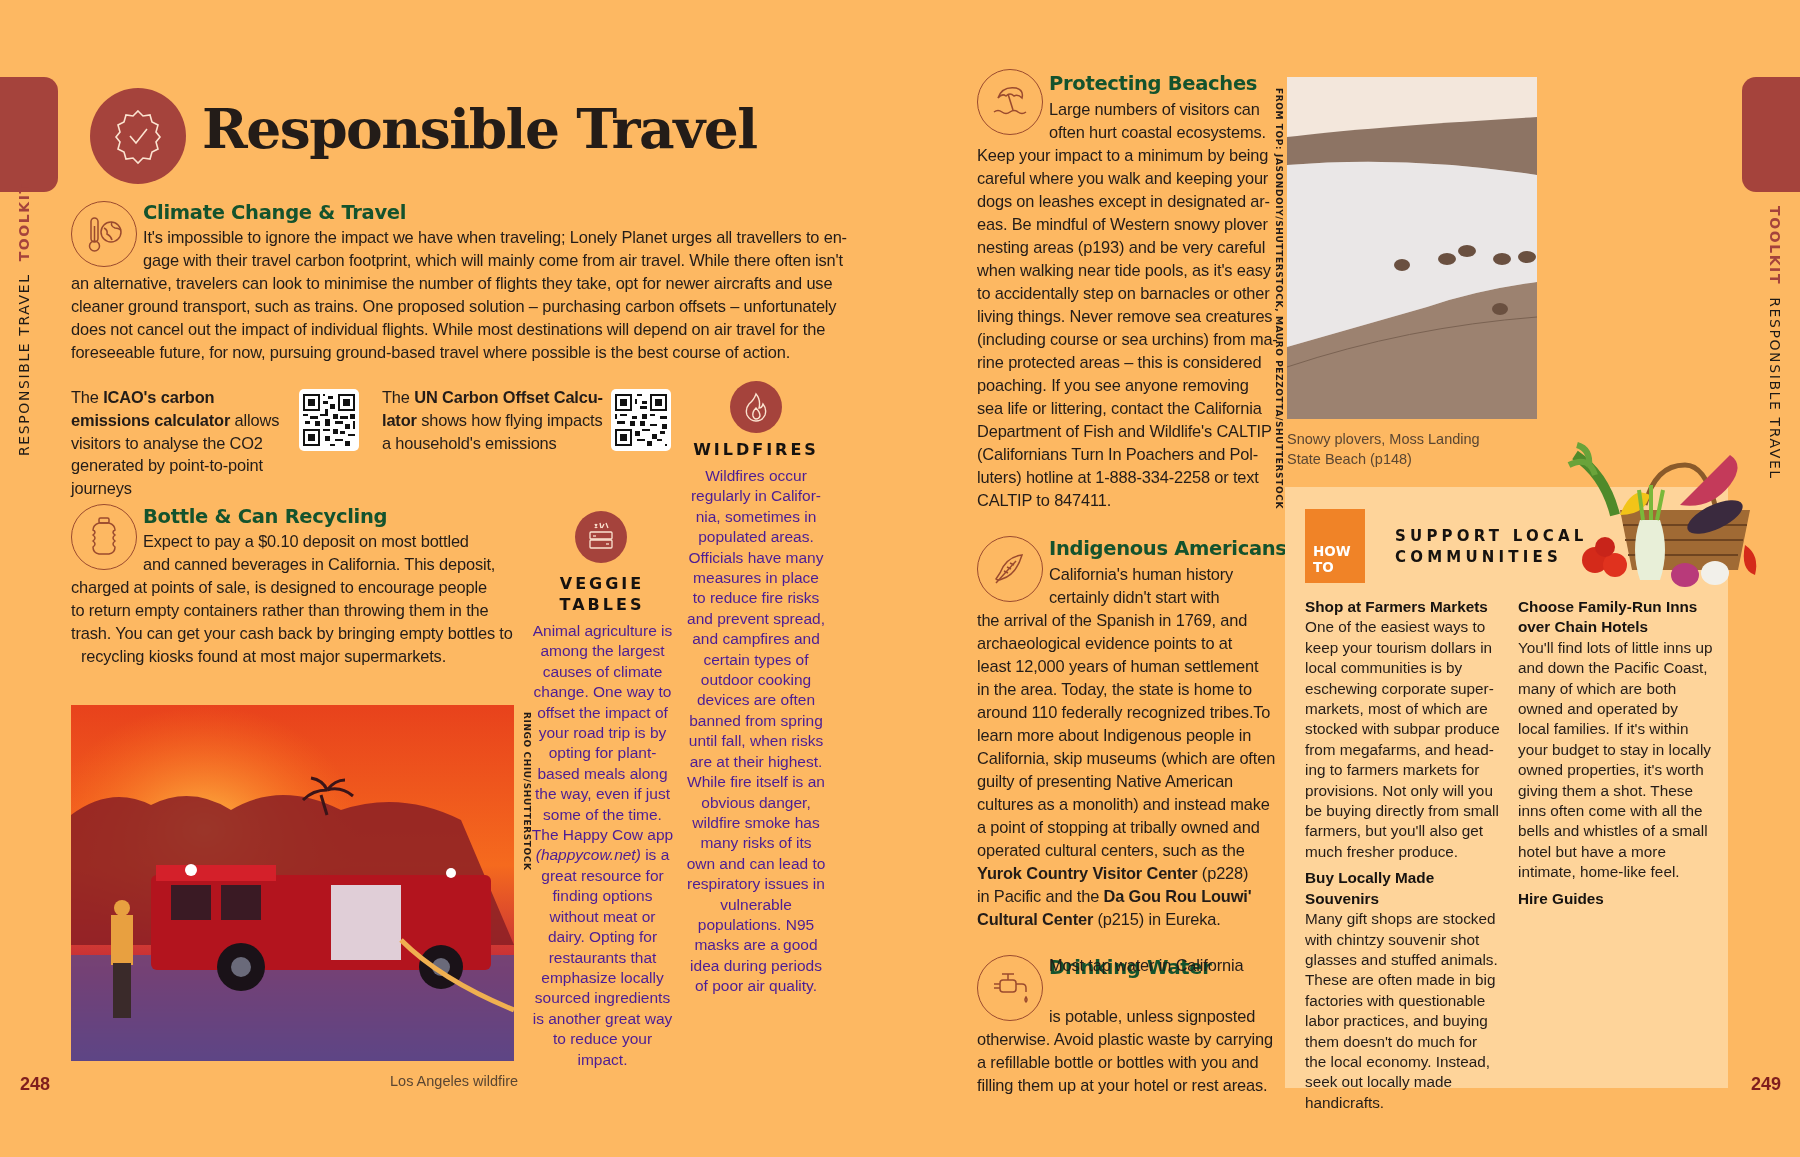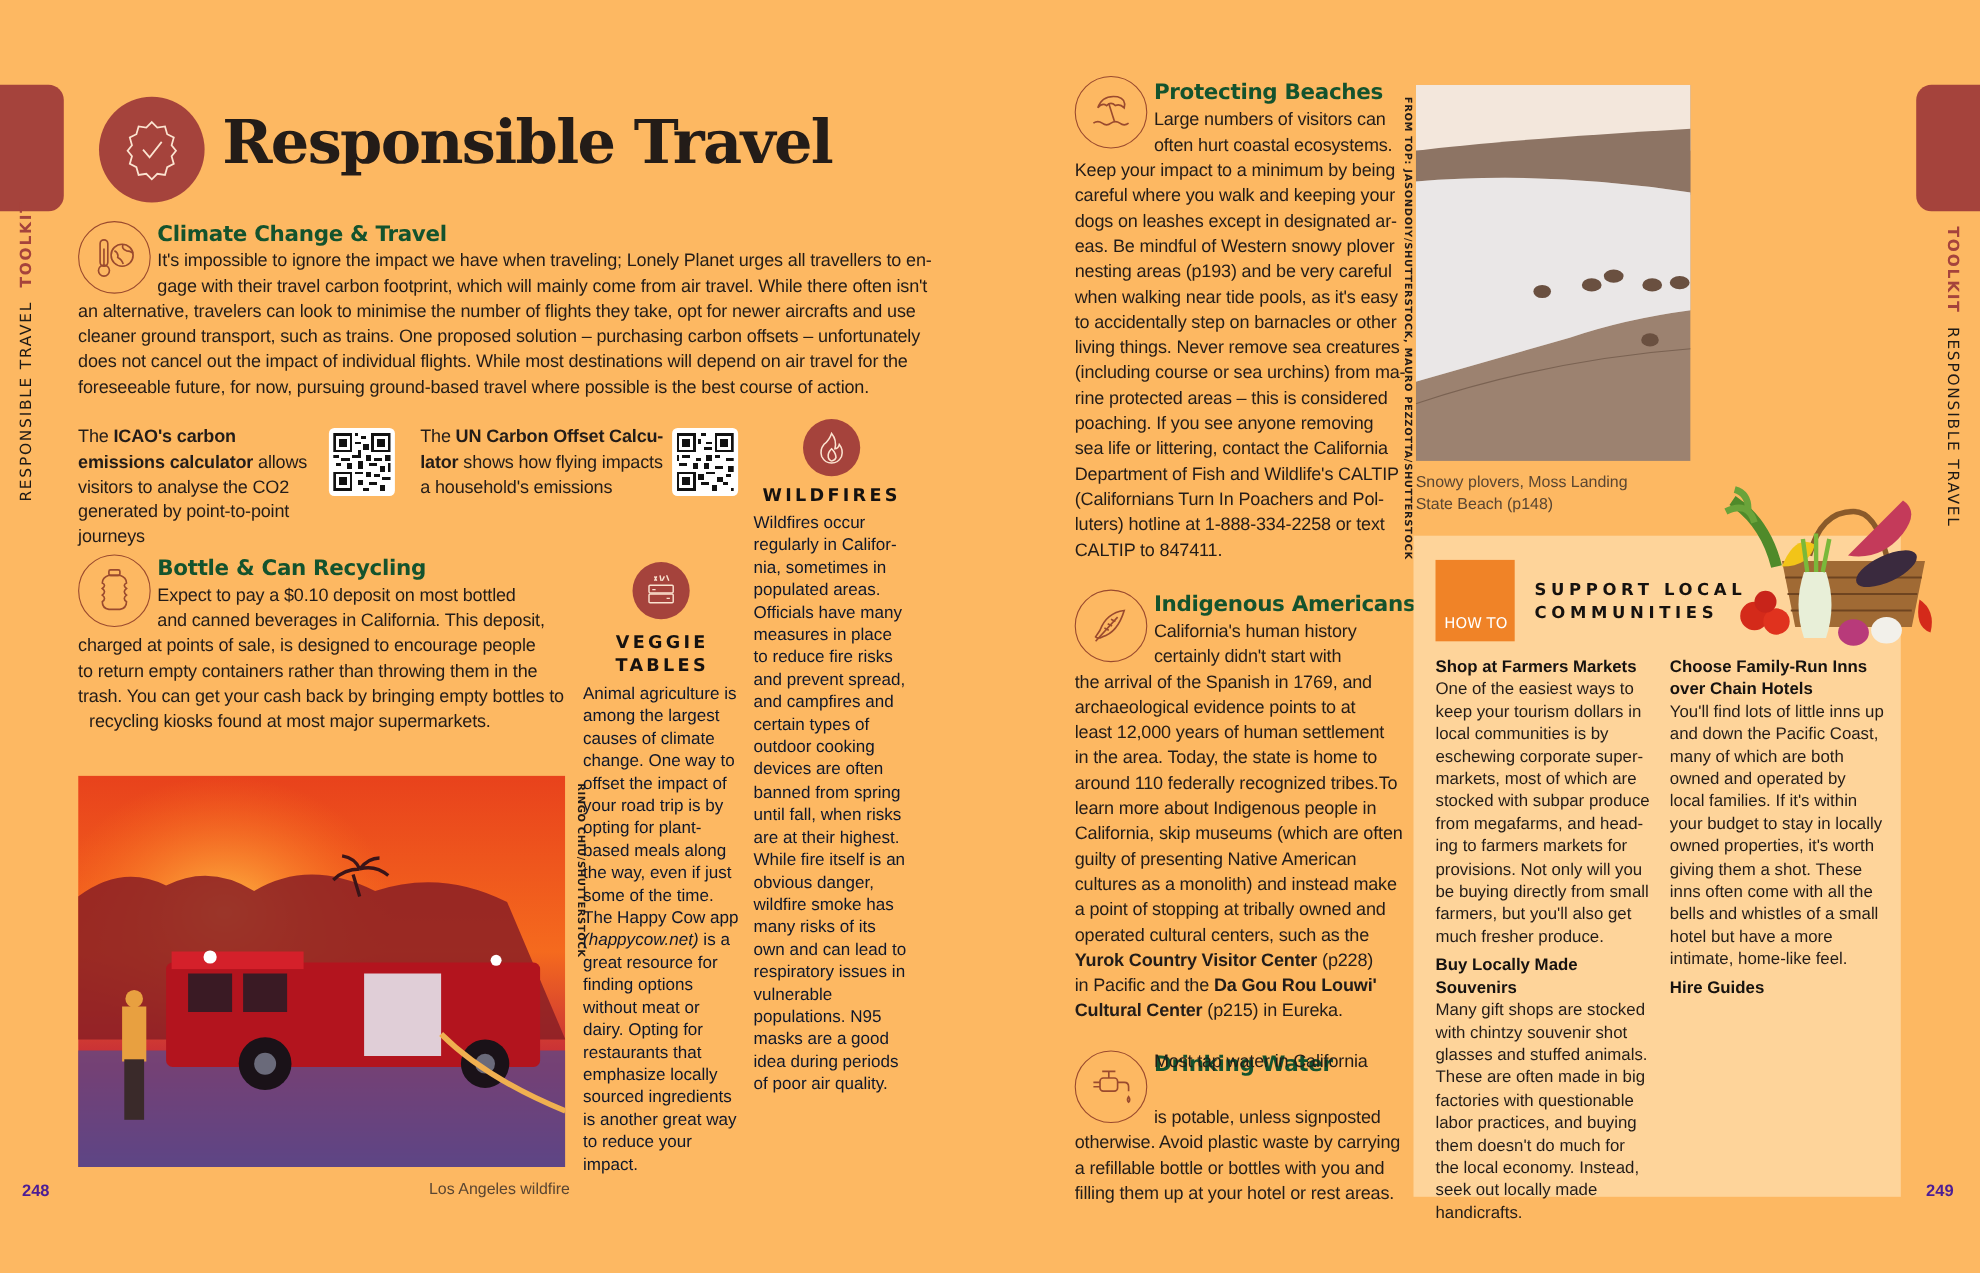--- a/index.html
+++ b/index.html
@@ -49,40 +49,40 @@
   }
   .qr {
     width: 60px; height: 62px; background: #fff; border-radius: 5px; padding: 4px;
   }
   .qr svg { display: block; width: 100%; height: 100%; }
   .side-head {
     font-family: "DejaVu Sans", sans-serif; font-weight: bold; font-size: 16px;
     letter-spacing: 3px; text-align: center; color: #16120f; line-height: 21px;
   }
   .side-text {
-    font-size: 15.5px; line-height: 20.4px; color: #0f172a; 
+    font-size: 15.5px; line-height: 20.4px; color: #4c1d95; text-align: center;
   }
   .side-icon {
     width: 52px; height: 52px; border-radius: 50%; background: #a5433c;
     display: flex; align-items: center; justify-content: center;
   }
   .credit {
     font-family: "DejaVu Sans", sans-serif; font-size: 9px; font-weight: bold;
     letter-spacing: 0.6px; white-space: nowrap; color: #231c18;
     transform: rotate(90deg); transform-origin: 0 0;
   }
   .caption { font-size: 14.5px; color: #5a4632; line-height: 20px; }
-  .page-num { font-weight: bold; font-size: 15px; color: #4c1d95; }
+  .page-num { font-weight: bold; font-size: 18px; color: #7f1d1d; }
   .photo { overflow: hidden; }
   .howto-box {
     left: 1285px; top: 487px; width: 443px; height: 601px; background: #fed49a;
   }
   .howto-tag {
-    left: 1305px; top: 509px; width: 72px; height: 74px; background: #f08327;
-    color: #fff; font-weight: normal; font-size: 13.5px;
+    left: 1305px; top: 509px; width: 60px; height: 74px; background: #f08327;
+    color: #fff; font-weight: bold; font-size: 13.5px;
     display: flex; align-items: flex-end; padding: 0 0 8px 8px;
     font-family: "DejaVu Sans", sans-serif;
   }
   .howto-title {
     left: 1395px; top: 526px; font-family: "DejaVu Sans", sans-serif;
     font-weight: bold; font-size: 15px; letter-spacing: 4.2px; line-height: 21px; color: #16120f;
   }
   .tip-head { font-weight: bold; font-size: 15.3px; line-height: 20.4px; color: #16120f; }
   .tip-text { font-size: 15.3px; line-height: 20.4px; color: #231c18; }
   .tip { margin-bottom: 6px; }

